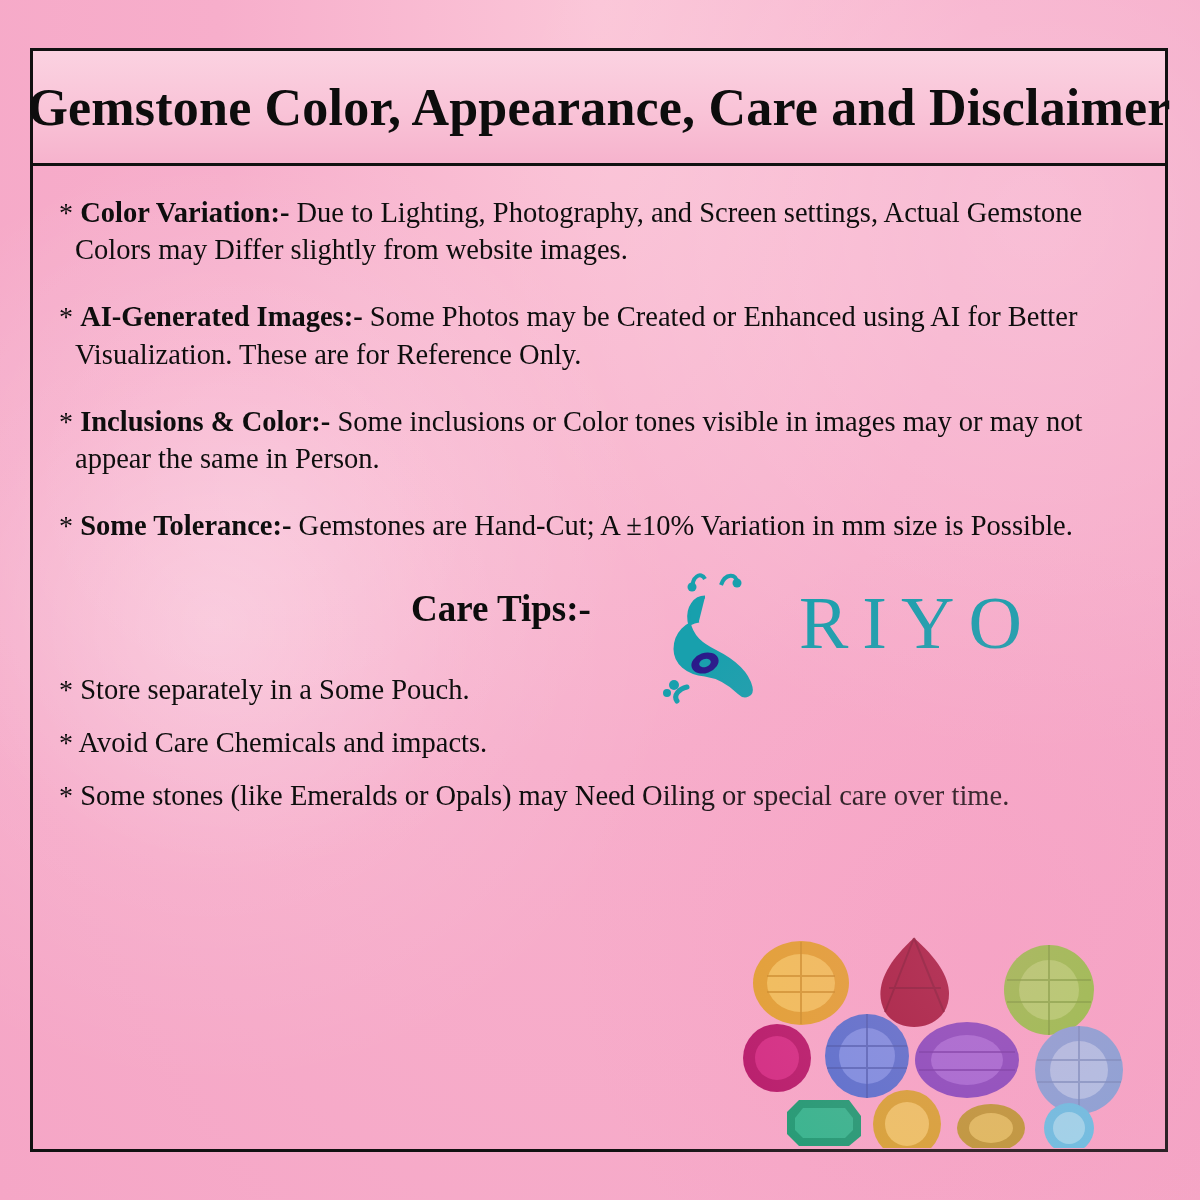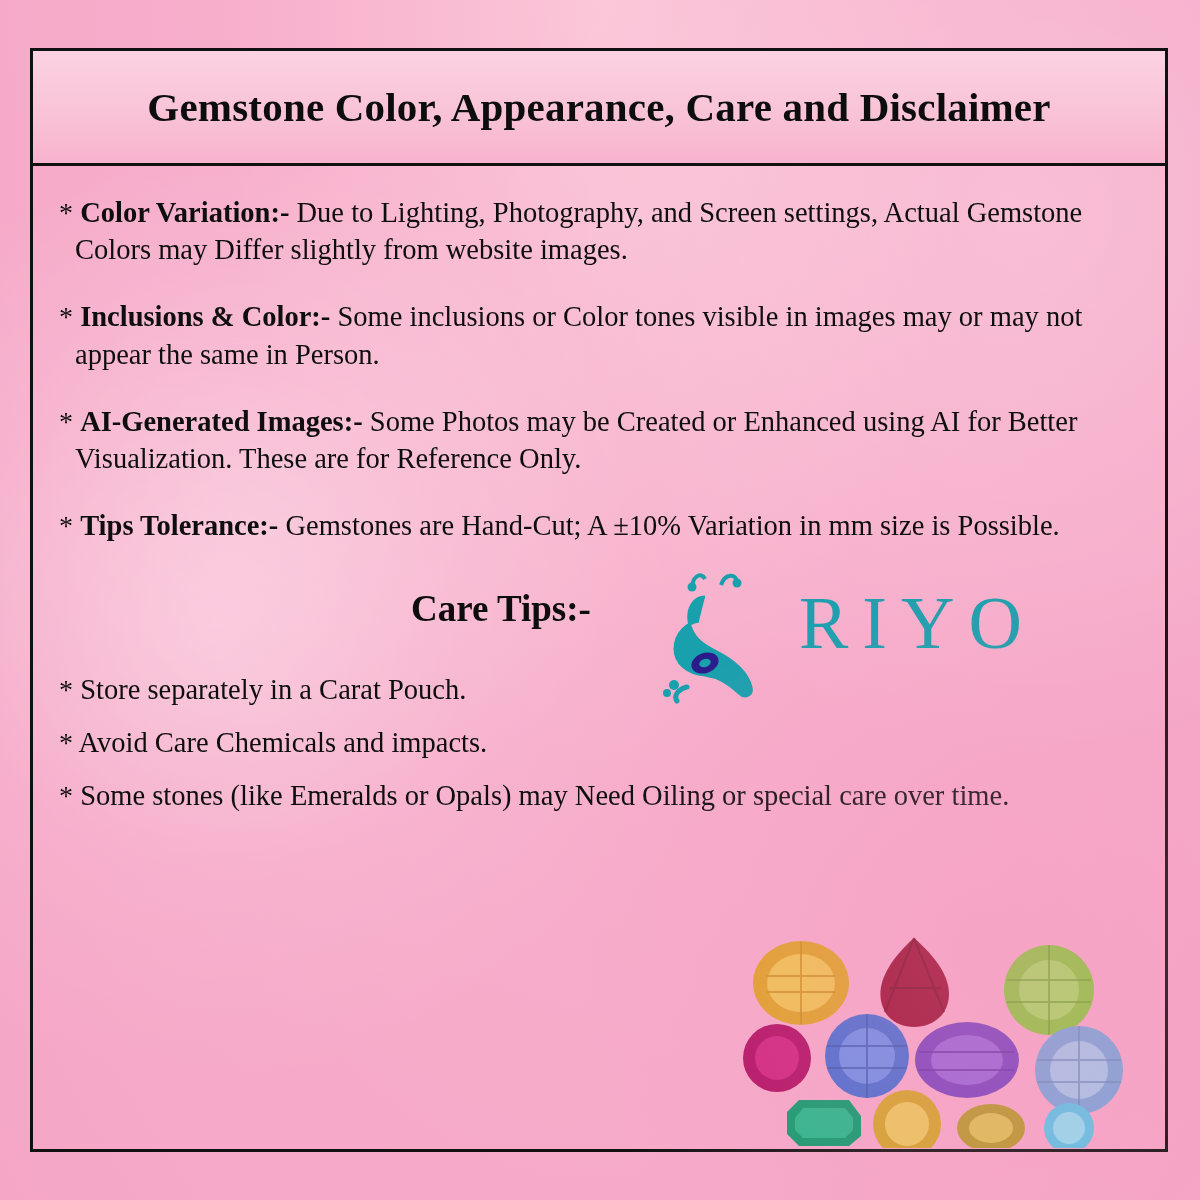--- a/index.html
+++ b/index.html
@@ -61,21 +61,21 @@
     height: 112px;
     border-bottom: 3px solid #111;
     background: linear-gradient(180deg, #fbd2e1 0%, #f9c3d7 55%, #f6b3cd 100%);
     display: flex;
     align-items: center;
     justify-content: center;
   }
   .title {
     font-family: "Liberation Serif", serif;
     font-weight: bold;
-    font-size: 41px;
+    font-size: 52px;
     color: #0d0d0d;
     letter-spacing: 0.2px;
     white-space: nowrap;
   }
 
   .body {
     position: relative;
     padding: 28px 44px 0 26px;
     height: calc(100% - 112px);
     box-sizing: border-box;
@@ -168,31 +168,31 @@
     <div class="body">
 
       <div class="item">
         <span class="star">*</span>
         <span class="lead">Color Variation:-</span><span> Due to Lighting, Photography, and Screen settings, Actual Gemstone Colors may Differ slightly from website images.</span>
       </div>
 
 
       <div class="item">
         <span class="star">*</span>
+        <span class="lead">AI-Generated Images:-</span><span> Some Photos may be Created or Enhanced using AI for Better Visualization. These are for Reference Only.</span>
+      </div>
+
+      <div class="item">
+        <span class="star">*</span>
         <span class="lead">Inclusions &amp; Color:-</span><span> Some inclusions or Color tones visible in images may or may not appear the same in Person.</span>
       </div>
 
       <div class="item">
         <span class="star">*</span>
-        <span class="lead">AI-Generated Images:-</span><span> Some Photos may be Created or Enhanced using AI for Better Visualization. These are for Reference Only.</span>
-      </div>
-
-      <div class="item">
-        <span class="star">*</span>
-        <span class="lead">Tips Tolerance:-</span><span> Gemstones are Hand-Cut; A ±10% Variation in mm size is Possible.</span>
+        <span class="lead">Some Tolerance:-</span><span> Gemstones are Hand-Cut; A ±10% Variation in mm size is Possible.</span>
       </div>
 
       <div class="care-row">
         <div class="care-tips">Care Tips:-</div>
 
         <div class="brand">
           <span class="peacock">
             <svg width="150" height="140" viewBox="0 0 150 140" xmlns="http://www.w3.org/2000/svg">
               <g fill="none" stroke="#18a0ad" stroke-width="4">
                 <path d="M46 22 C44 10, 54 4, 58 12"></path>
@@ -207,21 +207,21 @@
               <circle cx="27" cy="118" r="5" fill="#18a0ad"></circle>
               <circle cx="20" cy="126" r="4" fill="#18a0ad"></circle>
             </svg>
           </span>
           <span class="word">RIYO</span>
         </div>
       </div>
 
       <div class="tips">
         <div class="item">
-          <span class="star">*</span><span> Store separately in a Carat Pouch.</span>
+          <span class="star">*</span><span> Store separately in a Some Pouch.</span>
         </div>
         <div class="item">
           <span class="star">*</span><span> Avoid Care Chemicals and impacts.</span>
         </div>
         <div class="item last">
           <span class="star">*</span><span> Some stones (like Emeralds or Opals) may Need Oiling or special care over time.</span>
         </div>
       </div>
 
       <div class="gems">

